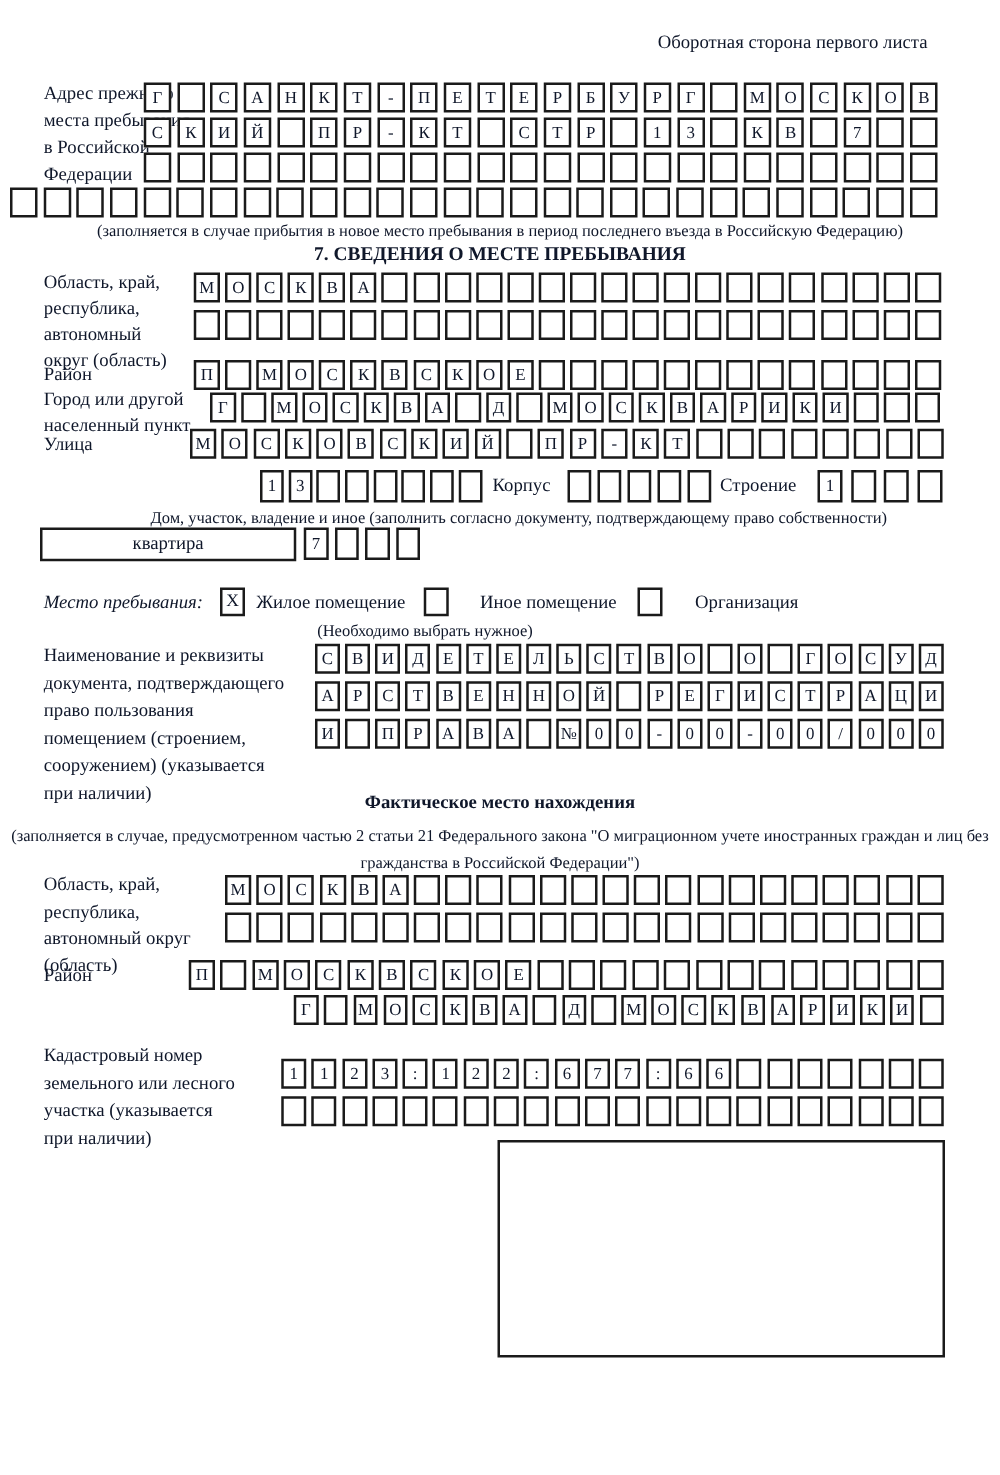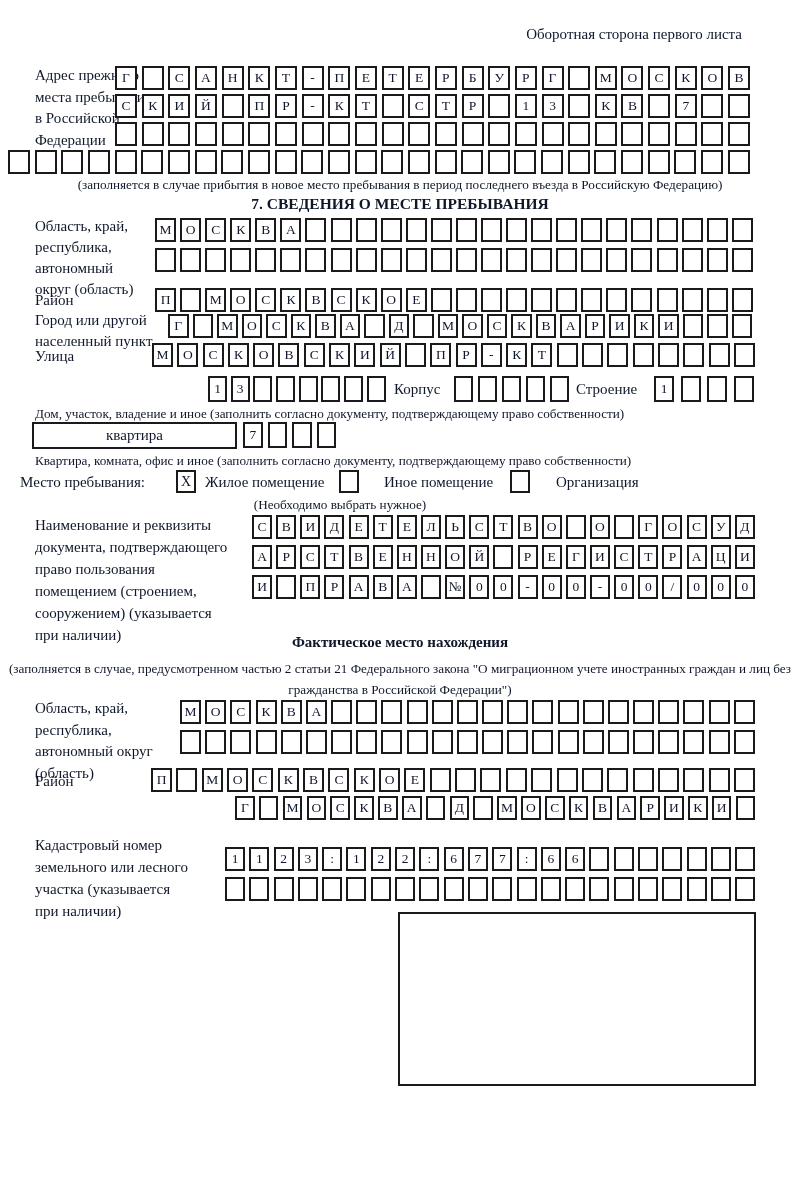--- a/index.html
+++ b/index.html
@@ -320,33 +320,32 @@
       <span class="cell"></span>
     </div>
   <div class="abs label" style="left:576px; top:375px;">Строение</div>
   <div class="cellrow tall" style="left:654px; top:372px; --cw:20px; gap:6.6px;">
       <span class="cell">1</span>
       <span class="cell"></span>
       <span class="cell"></span>
       <span class="cell"></span>
     </div>
 
-  <div class="abs caption" style="left:35px; top:400px; width:760px;">Дом, участок, владение и иное (заполнить согласно документу, подтверждающему право собственности)</div>
+  <div class="abs caption" style="left:35px; top:400px; width:760px;text-align:center;">Дом, участок, владение и иное (заполнить согласно документу, подтверждающему право собственности)</div>
 
   <div class="labelbox" style="left:32px; top:418px; width:205px; height:27px;">квартира</div>
   <div class="cellrow tall" style="left:243px; top:418px; --cw:19.5px; gap:5px;">
       <span class="cell">7</span>
       <span class="cell"></span>
       <span class="cell"></span>
       <span class="cell"></span>
     </div>
 
-  <div class="abs caption" style="left:35px; top:447px; width:760px;">Квартира, комната, офис и иное (заполнить согласно документу, подтверждающему право собственности)</div>
-
-  <div class="abs label" style="left:20px; top:468px;">Место пребывания:</div>
+
+  <div class="abs label" style="left:35px; top:468px;font-style:italic;">Место пребывания:</div>
   <div class="checkbox" style="left:176px; top:466px;">X</div>
   <div class="abs label" style="left:205px; top:468px;">Жилое помещение</div>
   <div class="checkbox" style="left:339px; top:466px;"></div>
   <div class="abs label" style="left:384px; top:468px;text-align:right;">Иное помещение</div>
   <div class="checkbox" style="left:510px; top:466px;"></div>
   <div class="abs label" style="left:556px; top:468px;">Организация</div>
   <div class="abs caption center" style="left:180px; top:491px; width:320px;">(Необходимо выбрать нужное)</div>
 
   <div class="abs label" style="left:35px; top:510px; width:215px; line-height:22px;">Наименование и реквизиты
 документа, подтверждающего

